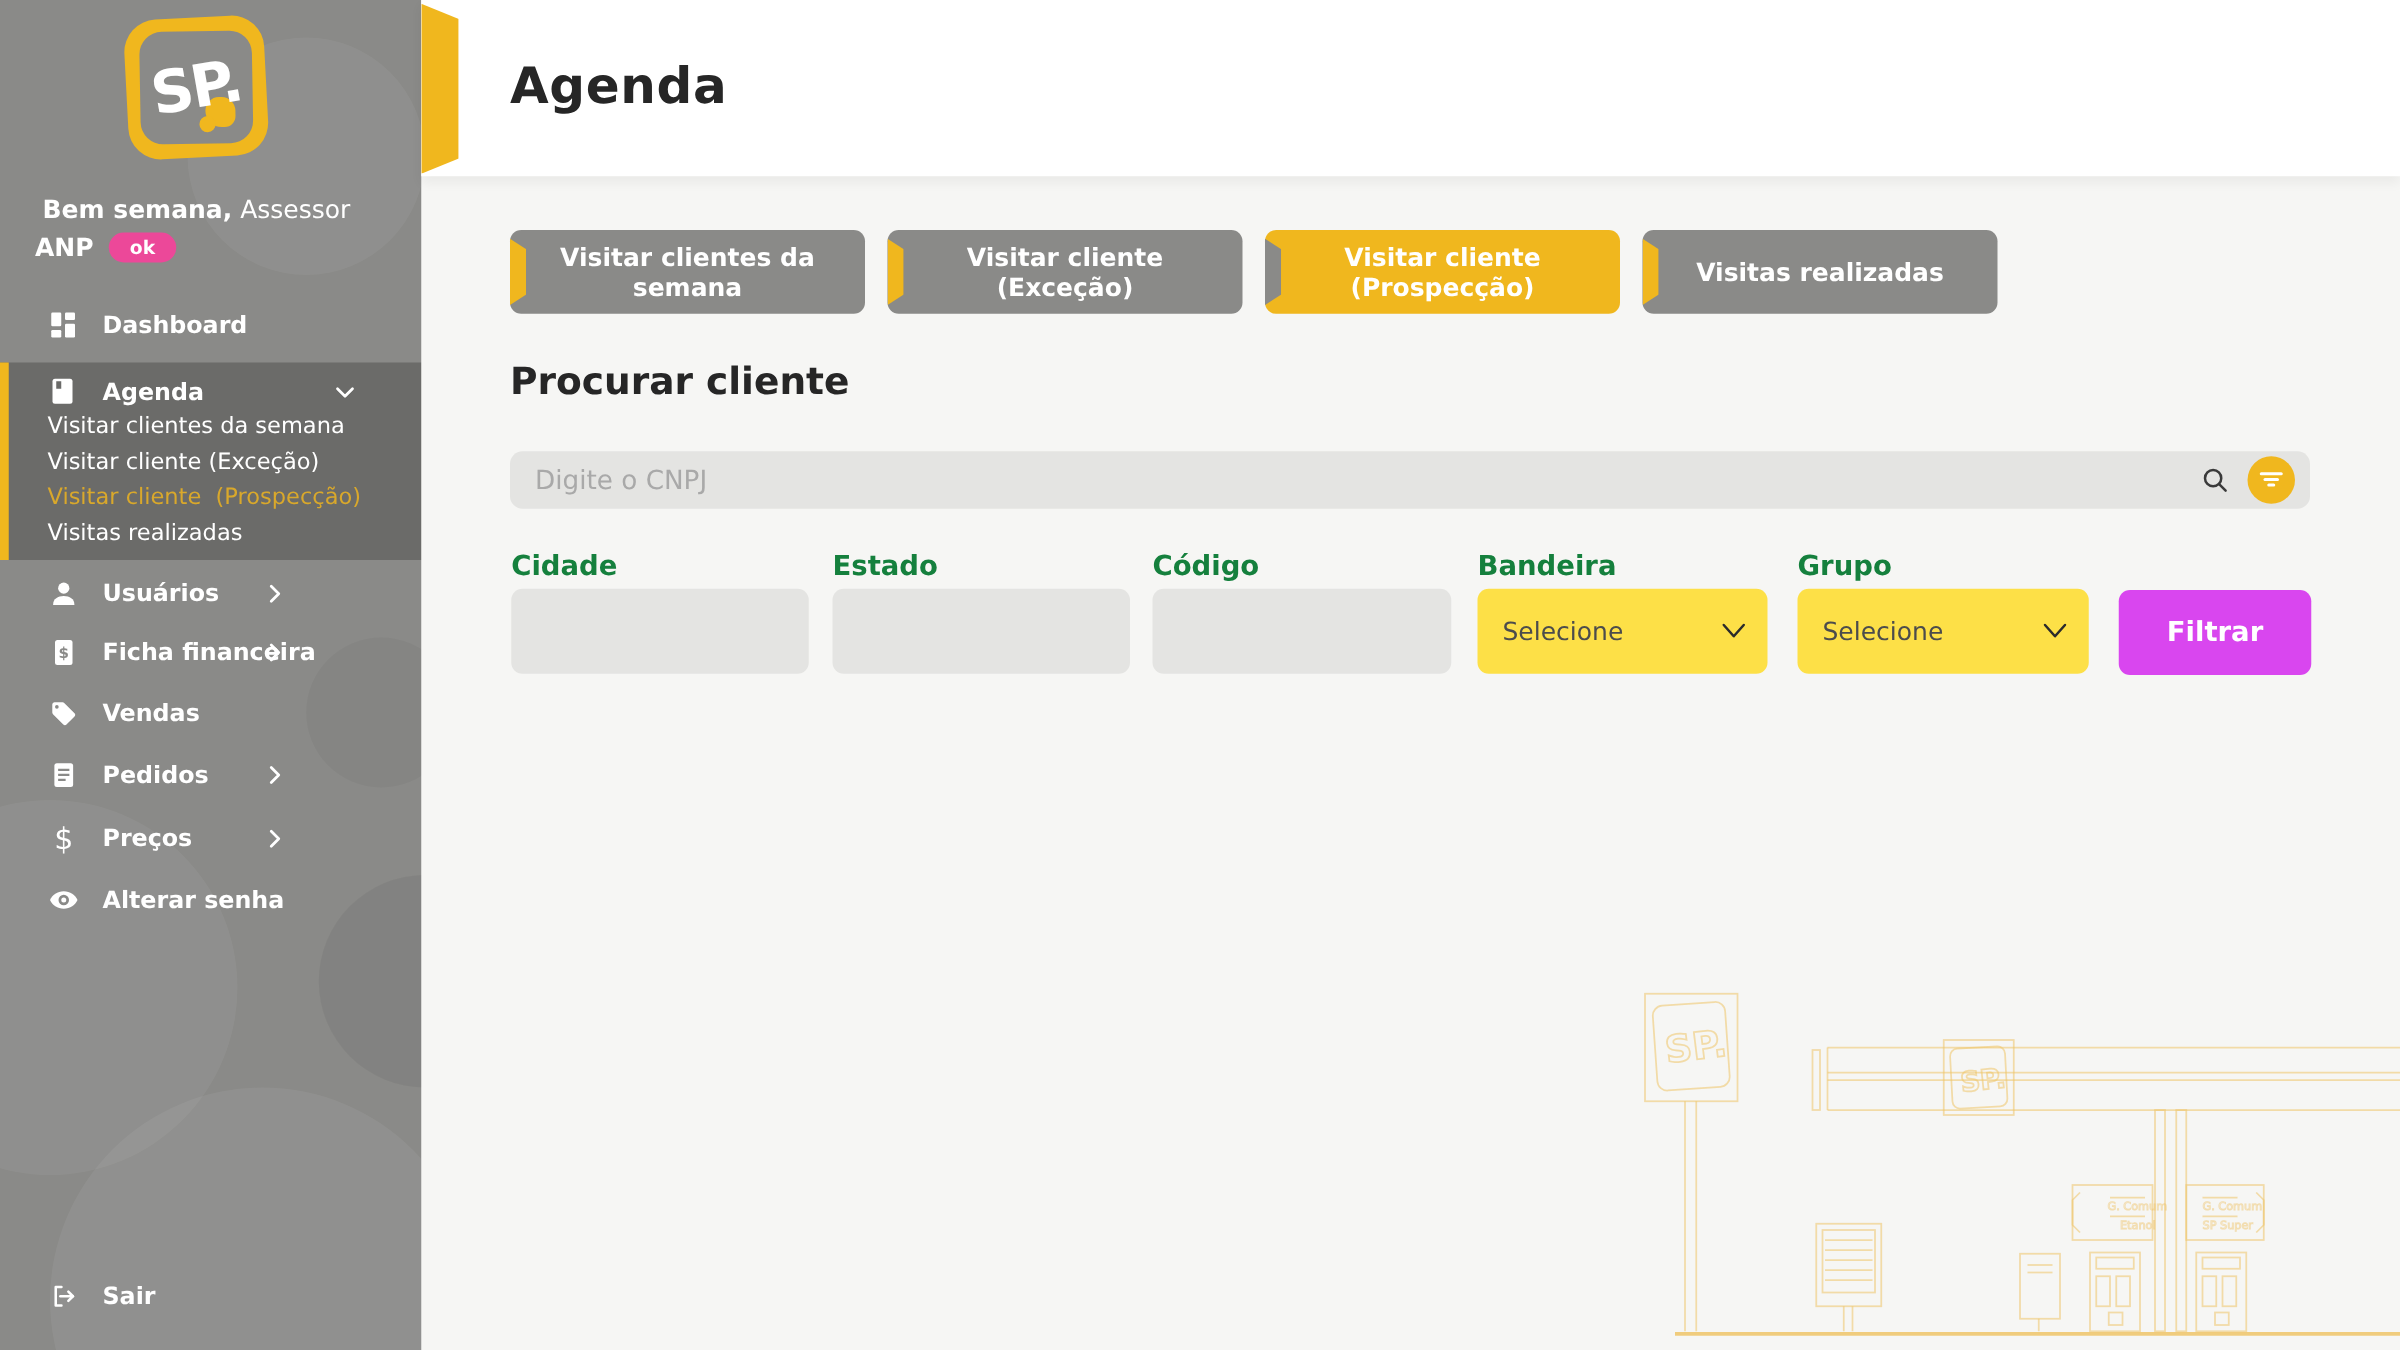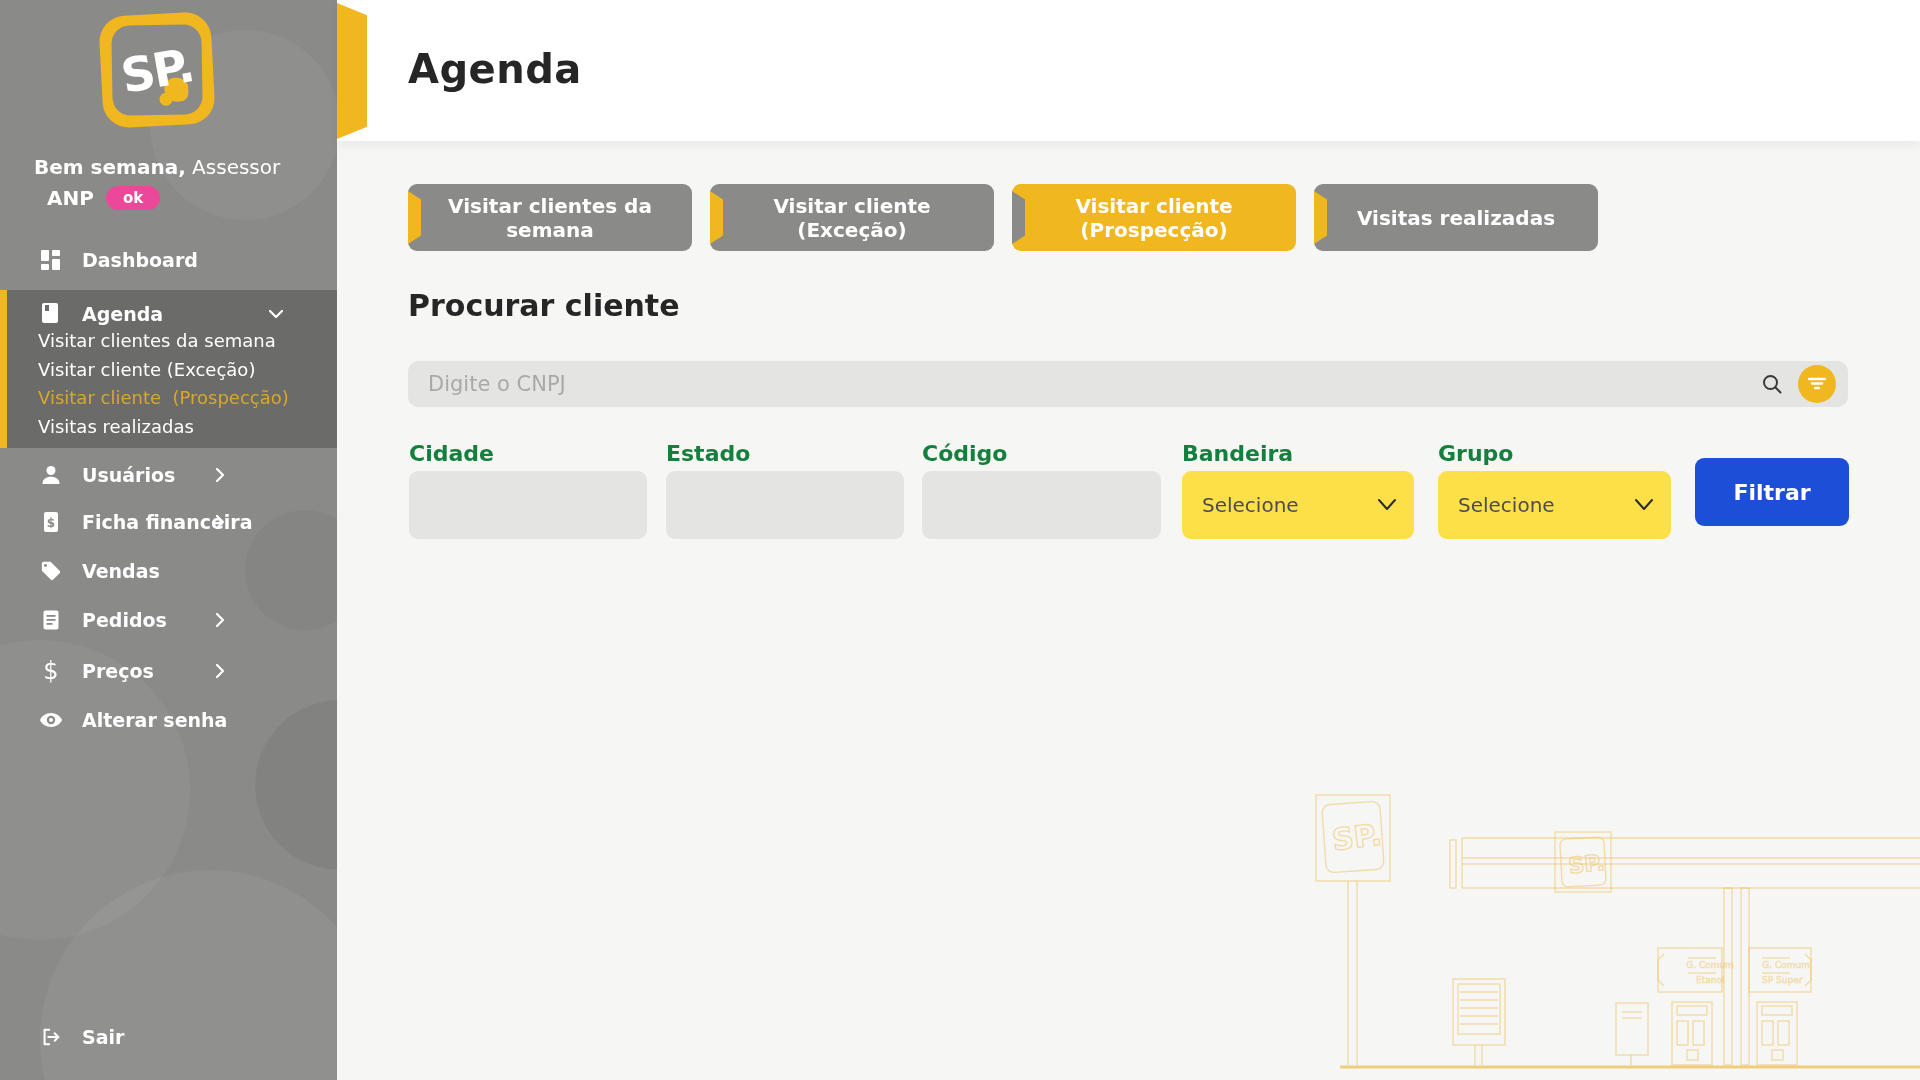--- a/index.html
+++ b/index.html
@@ -23,21 +23,21 @@
           transform:rotate(2deg); display:flex; align-items:center; justify-content:center; }
   .logo-text { font-size:47px; font-weight:bold; color:#fff; transform:rotate(-9deg);
           letter-spacing:-2px; position:relative; z-index:2; }
   .logo-blob { position:absolute; right:14px; bottom:13px; width:24px; height:24px;
           background:#f0b71e; border-radius:50% 50% 40% 60%; z-index:1; }
   .logo-blob2 { position:absolute; right:30px; bottom:9px; width:13px; height:13px;
           background:#f0b71e; border-radius:50%; z-index:1; }
 
   .welcome { position:absolute; left:34px; top:152px; font-size:20px; line-height:30px; }
   .welcome .b { font-weight:bold; }
-  .userline { position:absolute; left:47px; top:186px; font-size:20px; font-weight:bold;
+  .userline { position:absolute; left:28px; top:186px; font-size:20px; font-weight:bold;
               display:flex; align-items:flex-start; gap:12px; }
   .badge { background:#ec4899; color:#fff; font-size:15px; font-weight:bold;
            border-radius:13px; padding:3px 17px; line-height:18px; }
 
   .mi { position:absolute; left:0; width:281px; height:44px; display:flex;
         align-items:center; cursor:pointer; }
   .mi .ic { position:absolute; left:39px; width:24px; height:24px; display:flex;
         align-items:center; justify-content:center; }
   .mi .lbl { position:absolute; left:82px; font-size:19px; font-weight:bold; color:#fff; }
   .mi .chev { position:absolute; right:52px; width:18px; height:18px; }
@@ -91,22 +91,22 @@
          display:flex; align-items:center; justify-content:center; }
 
   .flabel { position:absolute; top:441px; font-size:22px; font-weight:600; color:#15803d; }
   .ffield { position:absolute; top:471px; height:68px; background:#e4e4e2; border-radius:9px; }
   .ffield input { width:100%; height:100%; background:transparent; border:none; outline:none;
          padding:0 16px; font-size:20px; color:#444; font-family:inherit; }
   .fselect { position:absolute; top:471px; height:68px; background:#fde047; border-radius:9px;
          display:flex; align-items:center; padding-left:20px; font-size:20px; color:#4c4c4c;
          cursor:pointer; }
   .fselect svg { position:absolute; right:16px; top:24px; }
-  .btn-filtrar { position:absolute; left:1358px; top:458px; width:154px; height:68px;
-         background:#1d4ed8; border:none; border-radius:9px; color:#fff; font-size:22px;
+  .btn-filtrar { position:absolute; left:1358px; top:472px; width:154px; height:68px;
+         background:#d946ef; border:none; border-radius:9px; color:#fff; font-size:22px;
          font-weight:bold; cursor:pointer; font-family:inherit; }
 
   .watermark { position:absolute; right:0; bottom:0; }
 </style>
 </head>
 <body>
 
 <div class="stage">
 
   <aside class="sidebar">

